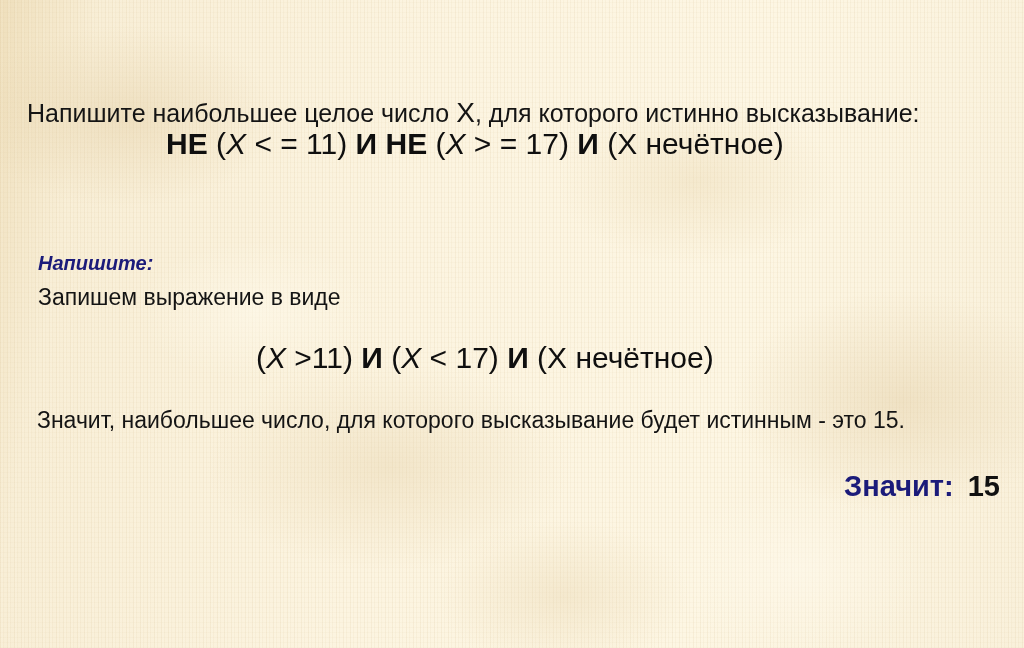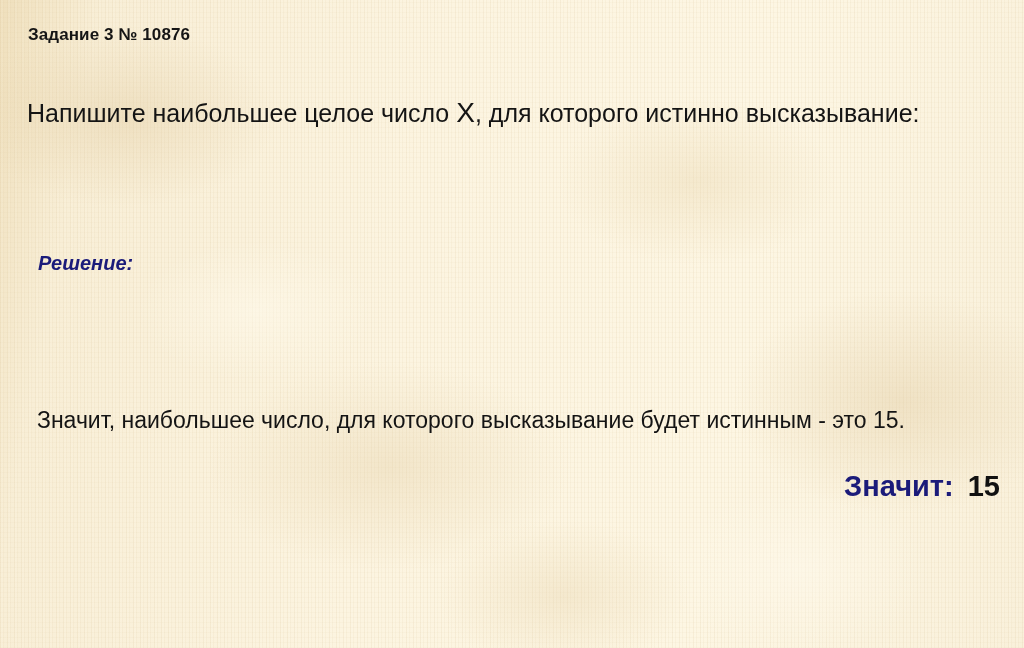--- a/index.html
+++ b/index.html
@@ -143,30 +143,46 @@
     color: #111111;
     margin-left: 14px;
     text-align: right;
   }
 </style>
 </head>
 <body>
 
 <div class="slide">
 
-  <div class="task-header">Задание 3 № 10876</div>
 
   <div class="prompt-line">
     <span>Напишите наибольшее целое число </span><span class="var-upright">X</span><span>, для которого истинно высказывание:</span>
   </div>
 
+  <div class="formula formula-1">
+    <span class="op">НЕ</span>
+    <span>(</span><span class="var">X</span><span> &lt; = 11</span><span>)</span>
+    <span class="op">И</span>
+    <span class="op">НЕ</span>
+    <span>(</span><span class="var">X</span><span> &gt; = 17</span><span>)</span>
+    <span class="op">И</span>
+    <span>(X нечётное)</span>
+  </div>
 
-  <div class="solution-label">Решение:</div>
+  <div class="solution-label">Напишите:</div>
 
+  <div class="solution-intro">Запишем выражение в виде</div>
 
+  <div class="formula formula-2">
+    <span>(</span><span class="var">X</span><span> &gt;11</span><span>)</span>
+    <span class="op">И</span>
+    <span>(</span><span class="var">X</span><span> &lt; 17</span><span>)</span>
+    <span class="op">И</span>
+    <span>(X нечётное)</span>
+  </div>
 
   <div class="conclusion">Значит, наибольшее число, для которого высказывание будет истинным - это 15.</div>
 
   <div class="answer-row">
     <span class="answer-label">Значит:</span><span class="answer-value">15</span>
   </div>
 
 </div>
 
 </body></html>

